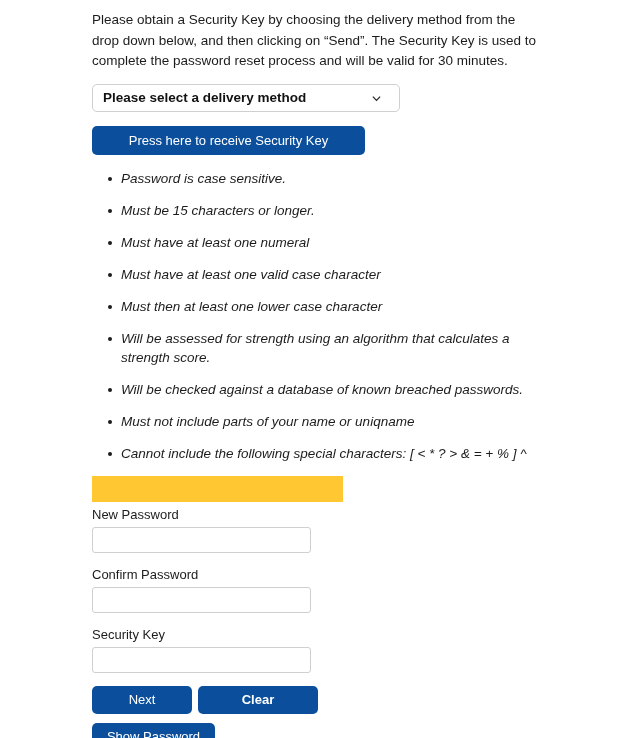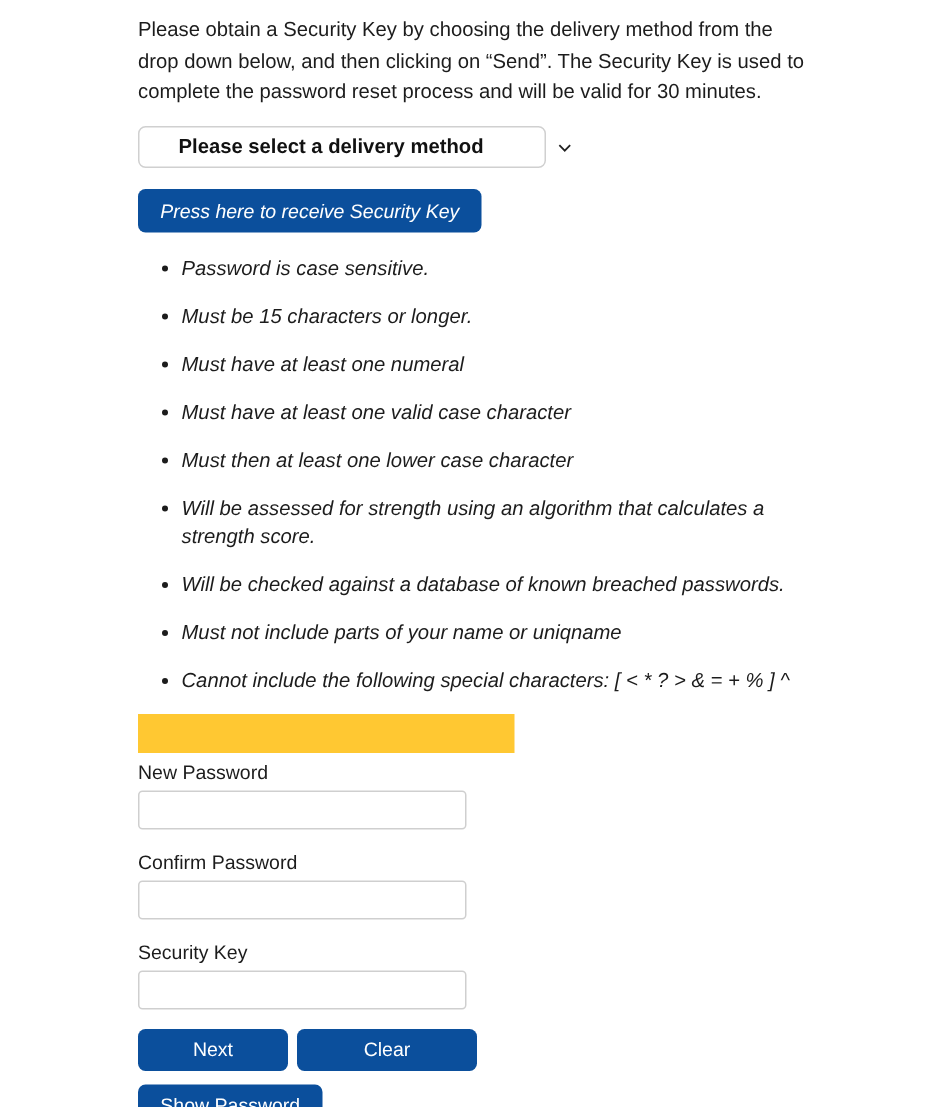--- a/index.html
+++ b/index.html
@@ -40,24 +40,24 @@
   .select-wrap {
     position: relative;
     width: 298px;
     height: 28px;
     margin-bottom: 14px;
   }
   select.delivery-select {
     -webkit-appearance: none;
     -moz-appearance: none;
     appearance: none;
-    width: 272px;
-    height: 28px;
-    box-sizing: border-box;
-    padding: 0 26px 0 26px;
+    width: 308px;
+    height: 28px;
+    box-sizing: border-box;
+    padding: 0 26px 0 10px;
     font-family: "Liberation Sans", sans-serif;
     font-size: 13.5px;
     font-weight: bold;
     color: #111111;
     background: #ffffff;
     border: 1px solid #d0d0d0;
     border-radius: 5px;
     outline: none;
     line-height: 26px;
   }
@@ -79,25 +79,24 @@
     color: #ffffff;
     border: none;
     border-radius: 5px;
     font-family: "Liberation Sans", sans-serif;
     font-size: 13px;
     text-align: center;
     cursor: pointer;
     padding: 0;
   }
   .btn-security {
-    width: 229px;
+    width: 273px;
     height: 29px;
     line-height: 29px;
     margin-bottom: 14px;
-    font-style: italic;
   }
 
   
   ul.rules {
     margin: 0 0 0 0;
     padding: 0 0 0 29px;
     list-style: none;
     width: 440px;
     font-style: italic;
   }
@@ -160,20 +159,21 @@
   .btn-next {
     width: 100px;
     height: 28px;
     line-height: 28px;
     margin-right: 6px;
   }
   .btn-clear {
     width: 120px;
     height: 28px;
     line-height: 28px;
+    font-weight: bold;
   }
   .btn-show {
     width: 123px;
     height: 28px;
     line-height: 28px;
   }
 </style>
 </head>
 <body>
 

